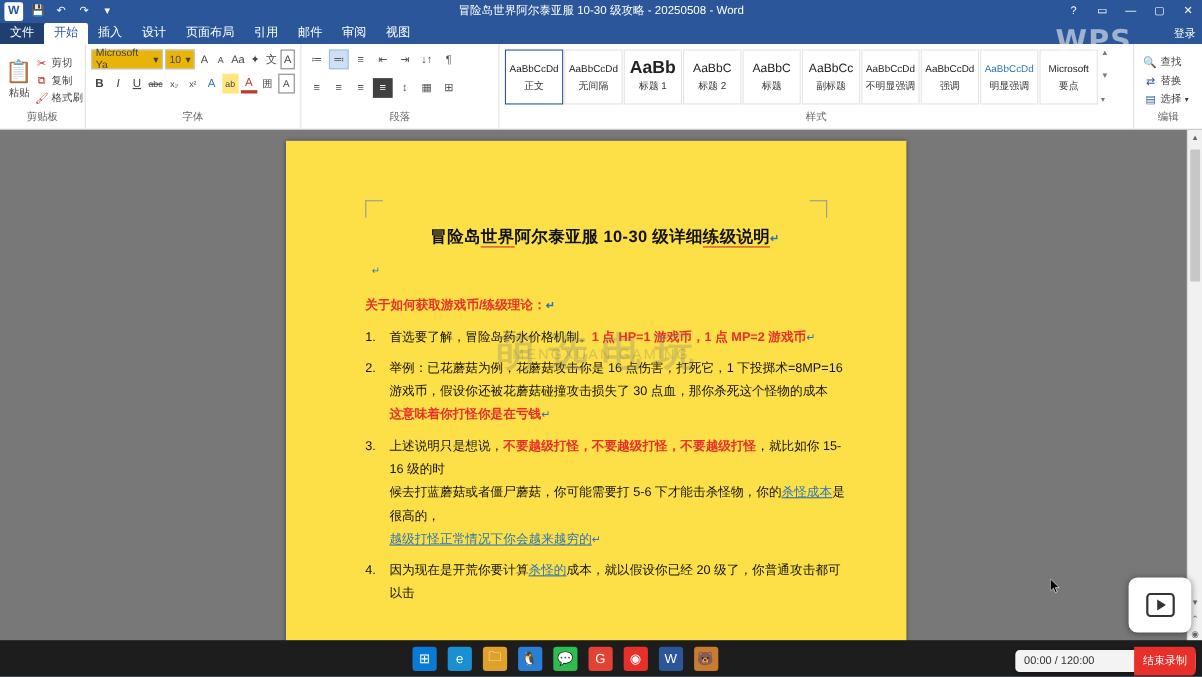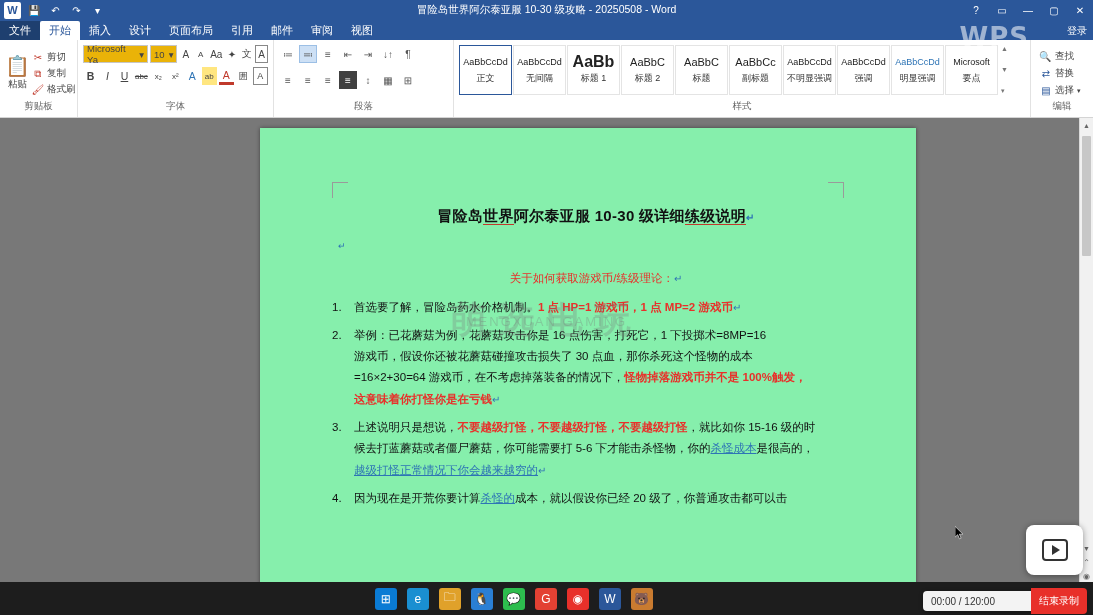--- a/index.html
+++ b/index.html
@@ -92,36 +92,36 @@
   .stylescroll { display:flex; flex-direction:column; justify-content:space-between; height:50px; padding-left:2px; }
   .stylescroll div { font-size:7px; color:#777; }
 
   
   .editcol { display:flex; flex-direction:column; justify-content:center; gap:4px; padding:0 4px; }
   .editrow { display:flex; align-items:center; gap:3px; font-size:9.5px; }
 
   
   .docarea { flex:1; background:#787878; position:relative; overflow:hidden; }
   .page {
-    position:absolute; left:260px; top:10px; width:656px; height:480px;
-    background:#86efac; box-shadow:0 0 4px rgba(0,0,0,0.45);
+    position:absolute; left:260px; top:10px; width:564px; height:480px;
+    background:#fde047; box-shadow:0 0 4px rgba(0,0,0,0.45);
     padding: 0;
   }
   .corner { position:absolute; width:16px; height:16px; }
   .corner.tl { left:72px; top:54px; border-left:1px solid #9a9a9a; border-top:1px solid #9a9a9a; }
   .corner.tr { right:72px; top:54px; border-right:1px solid #9a9a9a; border-top:1px solid #9a9a9a; }
 
   .doc-body { position:absolute; left:72px; right:56px; top:62px; font-size:11.5px; color:#111; line-height:1.85; }
   .doc-title { text-align:center; font-size:15px; font-weight:bold; margin-top:12px; letter-spacing:0.3px; }
   .doc-title .u { border-bottom:1px solid #c0392b; }
   .tiny-mark { color:#2e74b5; font-size:9px; margin:8px 0 4px 6px; }
   .redb { color:#e8302a; font-weight:bold; }
   .blue { color:#2e74b5; }
   .uline { text-decoration:underline; }
-  .hdr-red { color:#e8302a; font-weight:normal; margin:14px 0 6px 0; font-size:11.5px;text-align:center; }
+  .hdr-red { color:#e8302a; font-weight:bold; margin:14px 0 6px 0; font-size:11.5px; }
   .num-item { display:flex; margin-top:7px; }
   .num-item .n { width:22px; flex:none; }
   .num-item .txt { flex:1; }
   .pilcrow { color:#2e74b5; font-size:10px; }
 
   
   .watermark {
     position:absolute; left:0; right:0; top:178px; text-align:center;
     font-size:36px; font-weight:bold; color:rgba(120,120,120,0.28);
     letter-spacing:12px; pointer-events:none; font-family:"DejaVu Sans", sans-serif;
@@ -401,21 +401,20 @@
           <div class="txt">
             <div><span>首选要了解，冒险岛药水价格机制。</span><span class="redb">1 点 HP=1 游戏币，1 点 MP=2 游戏币</span><span class="pilcrow">↵</span></div>
           </div>
         </div>
 
         <div class="num-item">
           <div class="n">2.</div>
           <div class="txt">
             <div><span>举例：已花蘑菇为例，花蘑菇攻击你是 16 点伤害，打死它，1 下投掷术=8MP=16</span></div>
             <div><span>游戏币，假设你还被花蘑菇碰撞攻击损失了 30 点血，那你杀死这个怪物的成本</span></div>
-            <div><span>=16×2+30=64 游戏币，在不考虑掉落装备的情况下，</span><span class="redb">怪物掉落游戏币并不是 100%触发，</span></div>
             <div><span class="redb">这意味着你打怪你是在亏钱</span><span class="pilcrow">↵</span></div>
           </div>
         </div>
 
         <div class="num-item">
           <div class="n">3.</div>
           <div class="txt">
             <div><span>上述说明只是想说，</span><span class="redb">不要越级打怪，不要越级打怪，不要越级打怪</span><span>，就比如你 15-16 级的时</span></div>
             <div><span>候去打蓝蘑菇或者僵尸蘑菇，你可能需要打 5-6 下才能击杀怪物，你的</span><span class="blue uline">杀怪成本</span><span>是很高的，</span></div>
             <div><span class="blue uline">越级打怪正常情况下你会越来越穷的</span><span class="pilcrow">↵</span></div>

